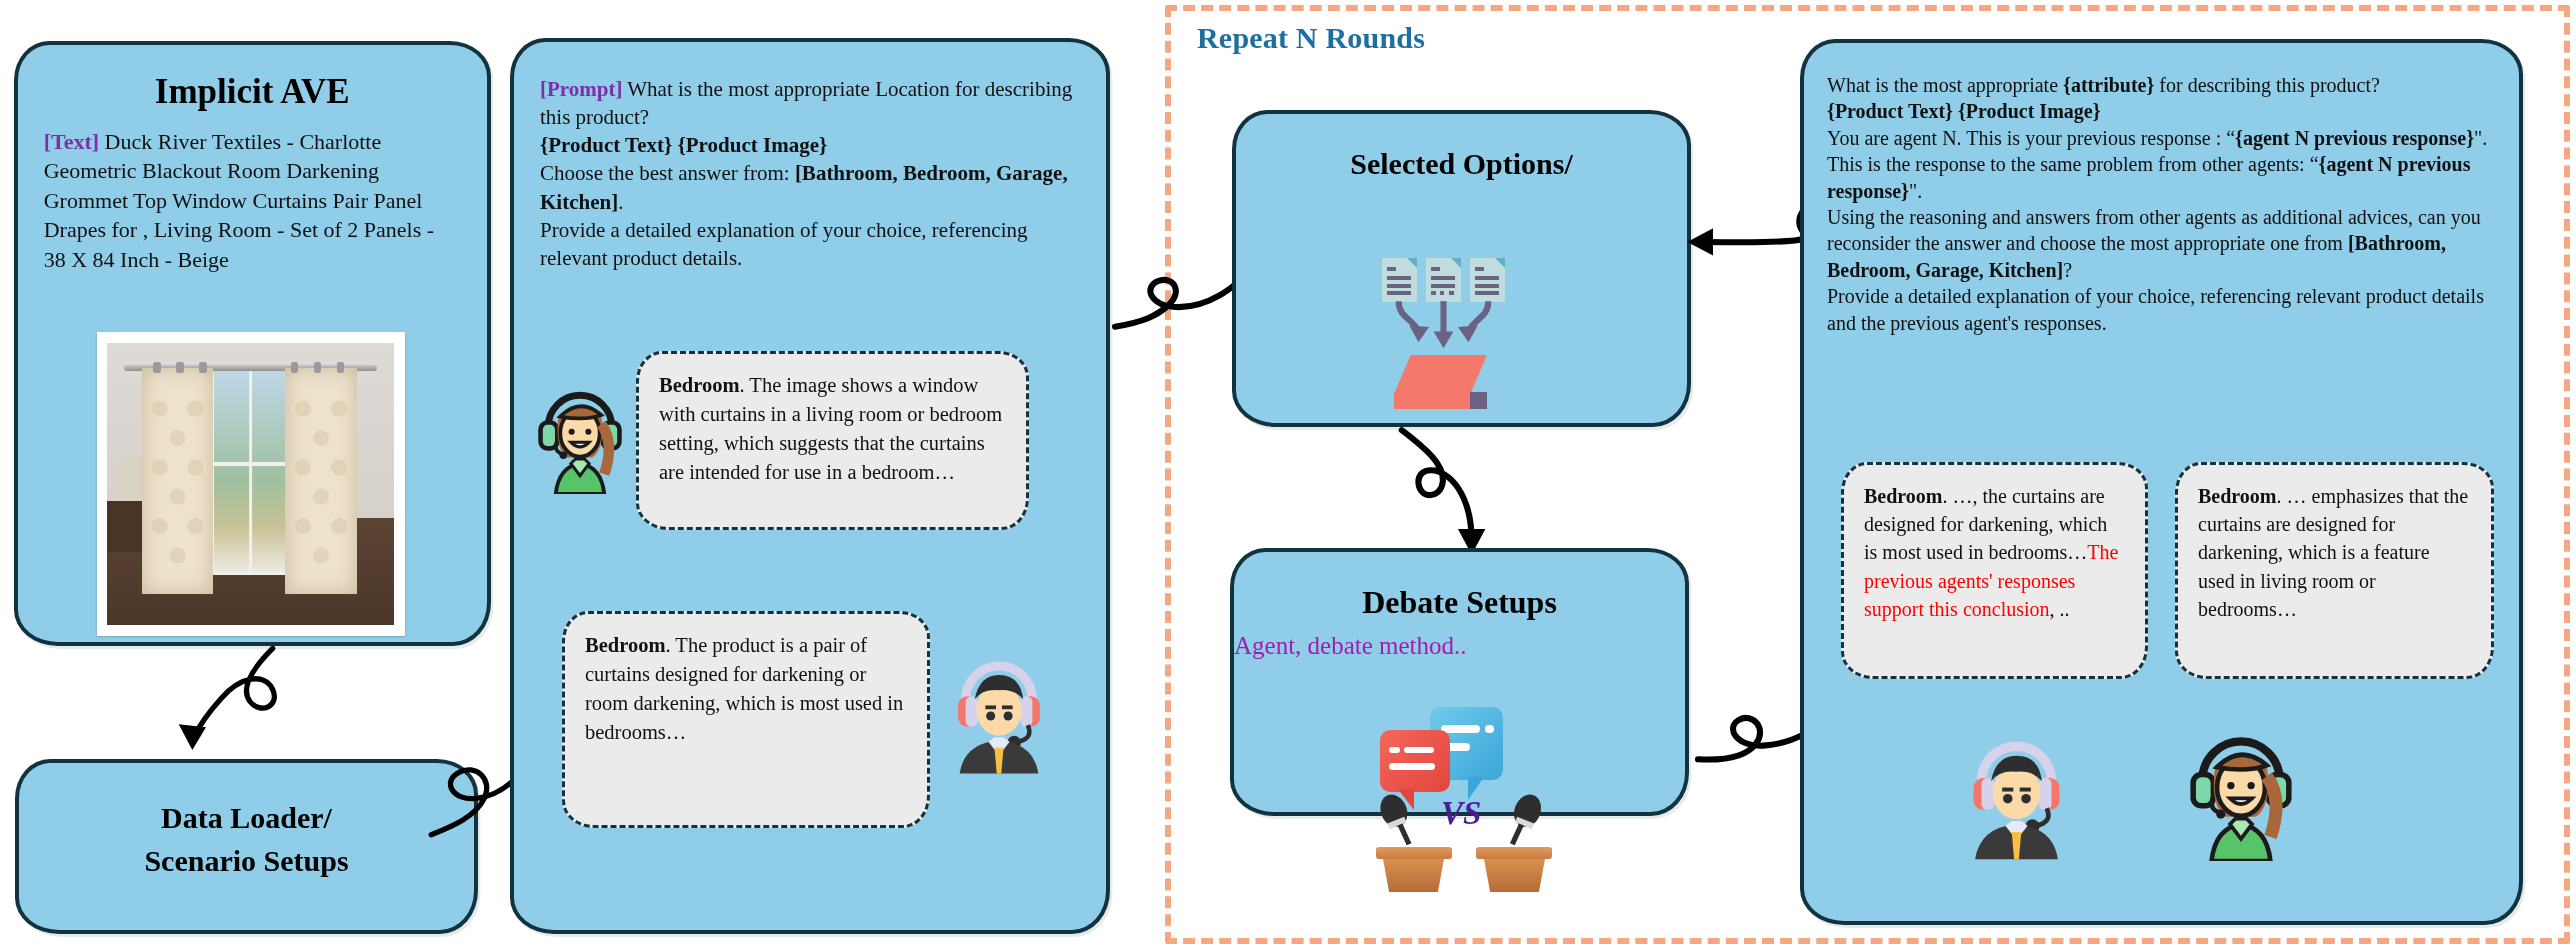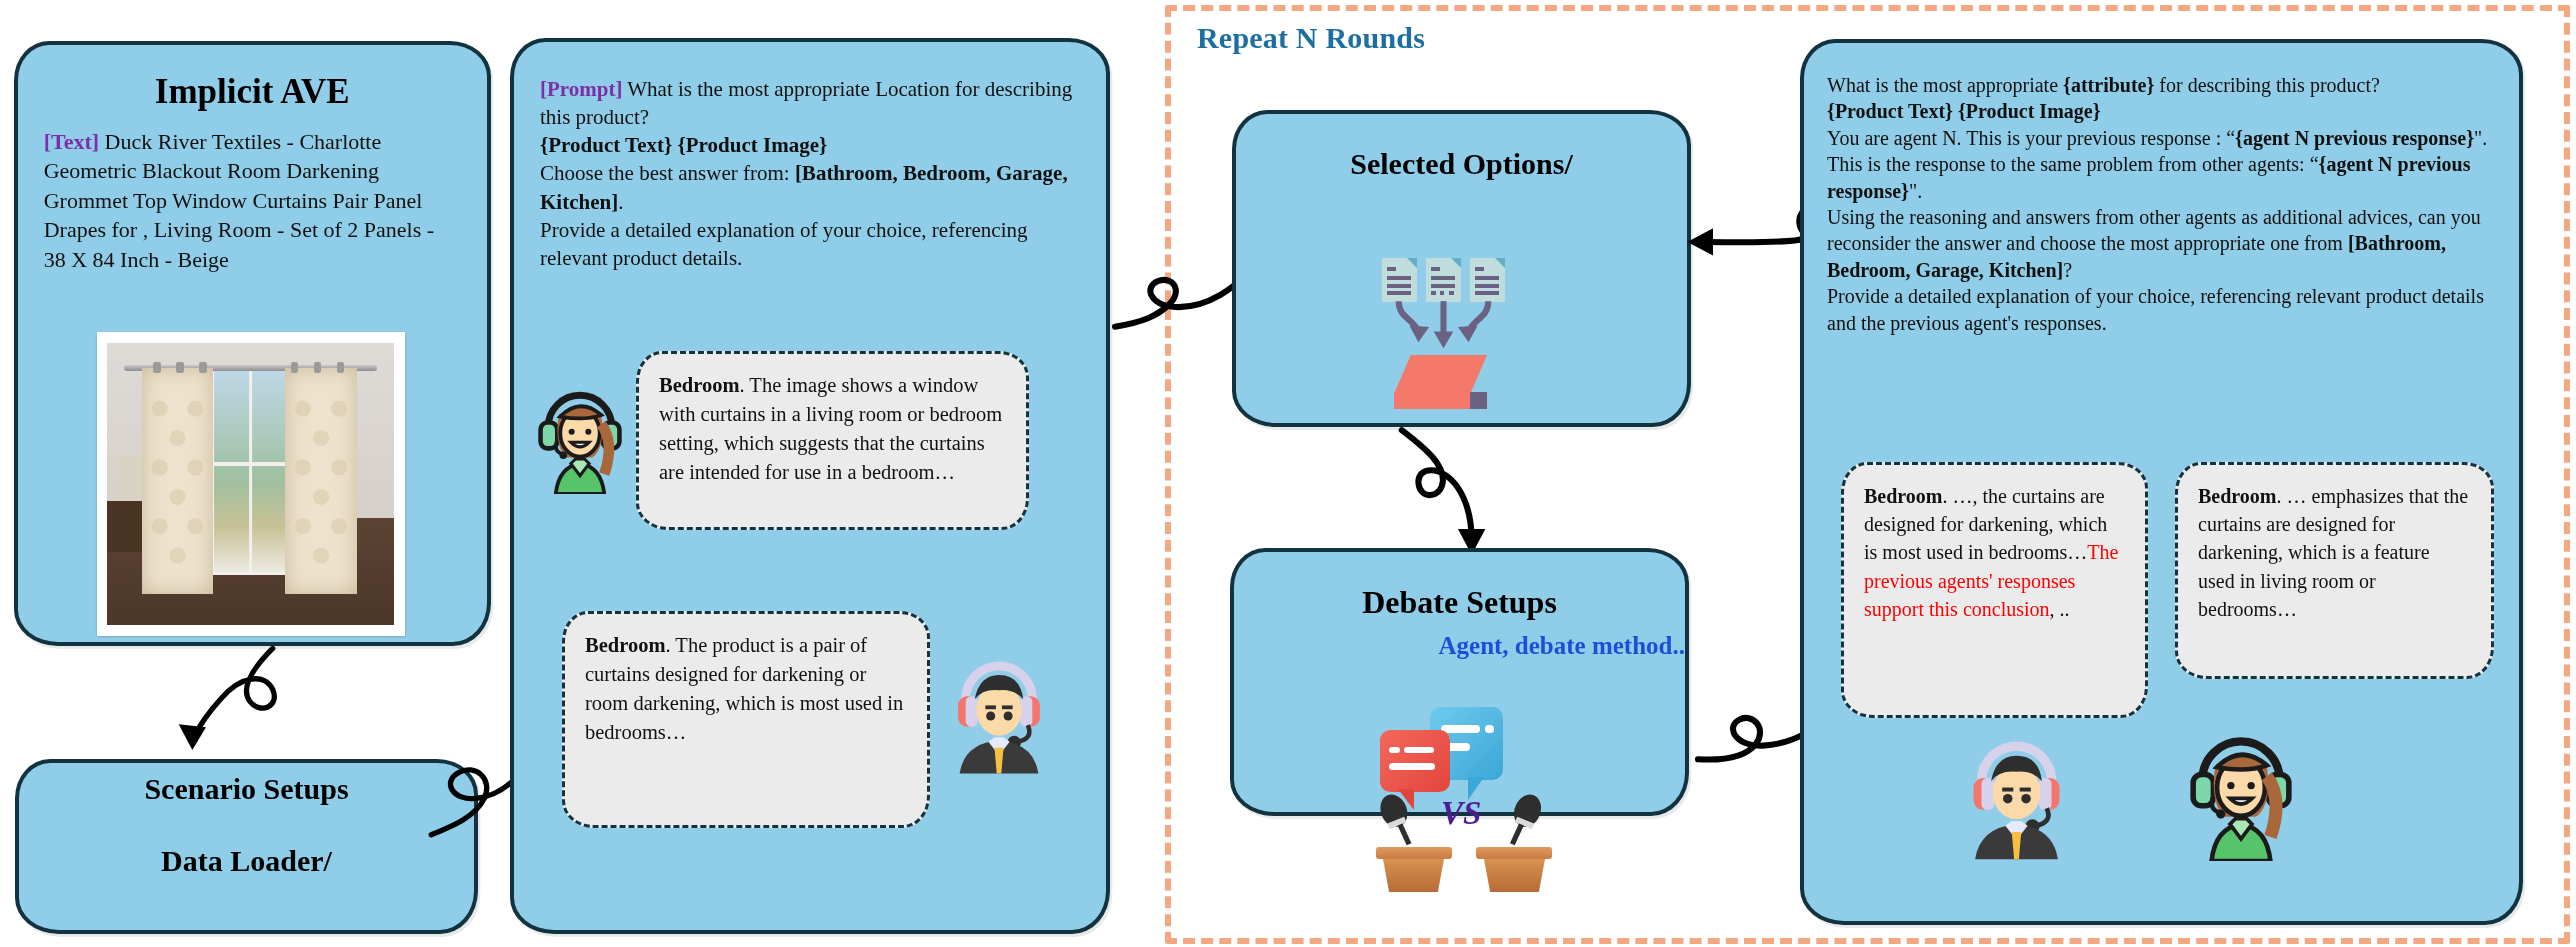--- a/index.html
+++ b/index.html
@@ -21,21 +21,21 @@
     border:1.5px solid rgba(18,51,63,.35);pointer-events:none;
   }
   .ptitle{
     text-align:center;font-weight:bold;color:#000;
     font-family:"Liberation Serif","DejaVu Serif",serif;
   }
   .ptxt{color:#111;line-height:1.34;}
   .b{font-weight:bold;}
   .purple{color:#7D2FA8;font-weight:bold;}
   .red{color:#FF0000;}
-  .grey-sub{color:#1d4ed8;font-weight:bold;text-align:right;}
+  .grey-sub{color:#a21caf;font-weight:normal;text-align:left;}
 
   
   .bubble{
     position:absolute;background:#EBEBEB;
     border:3.8px dashed #12333F;
     border-radius:26px 30px 27px 32px / 30px 26px 32px 27px;
     box-sizing:border-box;padding:16.7px 20px;
     color:#111;line-height:1.42;
   }
 
@@ -135,22 +135,22 @@
     </div>
   </div>
 </div>
 
 <svg class="arrowsvg" style="left:159px;top:642px;width:197px;height:122px;" viewBox="0 0 260 160" width="197" height="122">
   <path d="M150,8 C120,38 108,62 120,78 C134,96 160,84 150,62 C140,40 108,44 82,74 C62,96 52,112 44,128" fill="none" stroke="#000" stroke-width="7" stroke-linecap="round"></path>
   <polygon points="44,142 26,108 62,112" fill="#000"></polygon>
 </svg>
 
 <div class="panel" style="left:15px;top:759px;width:463px;height:175px;">
+  <div class="ptitle" style="font-size:30px;margin-top:38px;">Data Loader/</div>
   <div class="ptitle" style="font-size:30px;margin-top:9px;">Scenario Setups</div>
-  <div class="ptitle" style="font-size:30px;margin-top:38px;">Data Loader/</div>
 </div>
 
 <svg class="arrowsvg" style="left:410px;top:683px;width:182px;height:167px;" viewBox="0 0 240 220" width="182" height="167">
   <path d="M28,200 C58,188 86,176 98,152 C110,126 86,106 64,118 C42,130 56,156 88,152 C126,148 150,116 172,86" fill="none" stroke="#000" stroke-width="7" stroke-linecap="round"></path>
   <polygon points="180,70 152,96 182,104" fill="#000"></polygon>
 </svg>
 
 <div class="panel" style="left:510px;top:38px;width:600px;height:896px;">
   <div class="ptxt" style="font-size:21px;padding:33px 23px 0 26px;">
     <span class="purple">[Prompt]</span><span> What is the most appropriate Location for describing this product?</span><br>
@@ -315,21 +315,21 @@
   <div class="ptxt" style="font-size:20px;padding:29px 20px 0 23px;line-height:1.32;">
     <span>What is the most appropriate </span><span class="b">{attribute}</span><span> for describing this product?</span><br>
     <span class="b">{Product Text} {Product Image}</span><br>
     <span>You are agent N. This is your previous response : “</span><span class="b">{agent N previous response}</span><span>".</span><br>
     <span>This is the response to the same problem from other agents: “</span><span class="b">{agent N previous response}</span><span>".</span><br>
     <span>Using the reasoning and answers from other agents as additional advices, can you reconsider the answer and choose the most appropriate one from </span><span class="b">[Bathroom, Bedroom, Garage, Kitchen]</span><span>?</span><br>
     <span>Provide a detailed explanation of your choice, referencing relevant product details and the previous agent's responses.</span>
   </div>
 </div>
 
-<div class="bubble" style="left:1841px;top:462px;width:307px;height:256px;font-size:20px;">
+<div class="bubble" style="left:1841px;top:462px;width:307px;height:217px;font-size:20px;">
   <span class="b">Bedroom</span><span>. …, the curtains are designed for darkening, which is most used in bedrooms…</span><span class="red">The previous agents' responses support this conclusion</span><span>, ..</span>
 </div>
 
 <div class="bubble" style="left:2175px;top:462px;width:319px;height:217px;font-size:20px;">
   <span class="b">Bedroom</span><span>. … emphasizes that the curtains are designed for darkening, which is a feature used in living  room or bedrooms…</span>
 </div>
 
 <div class="avatar" style="left:1964px;top:731px;width:105px;height:129px;">
   <svg viewBox="0 0 132 160" width="105" height="129">
     <path d="M22,62 a44,44 0 0 1 88,0" fill="none" stroke="#D6D2EC" stroke-width="12"></path>

